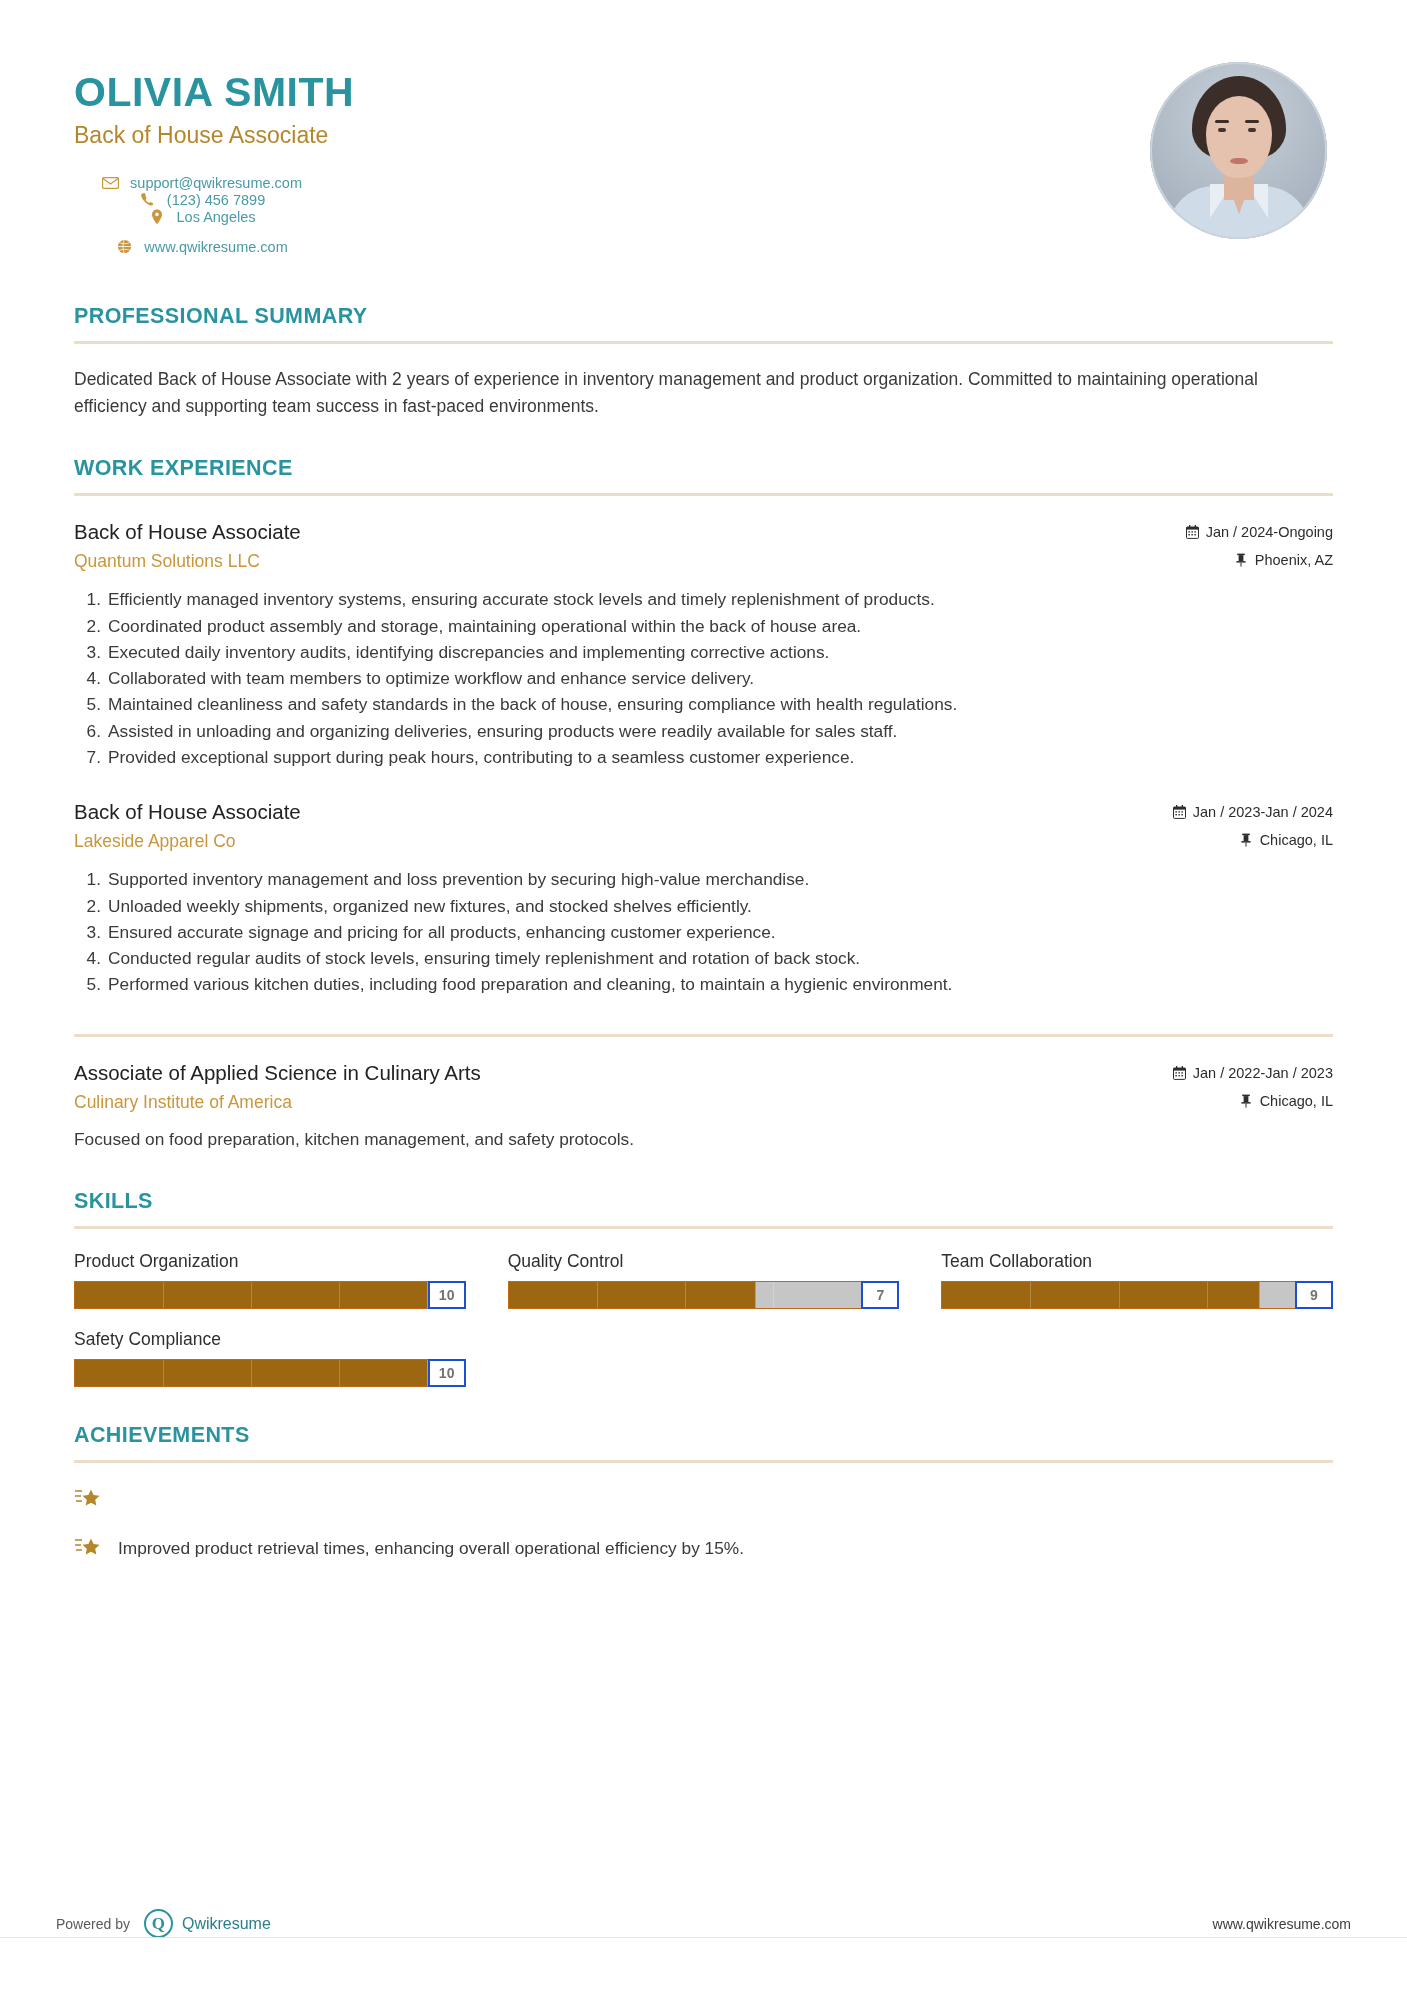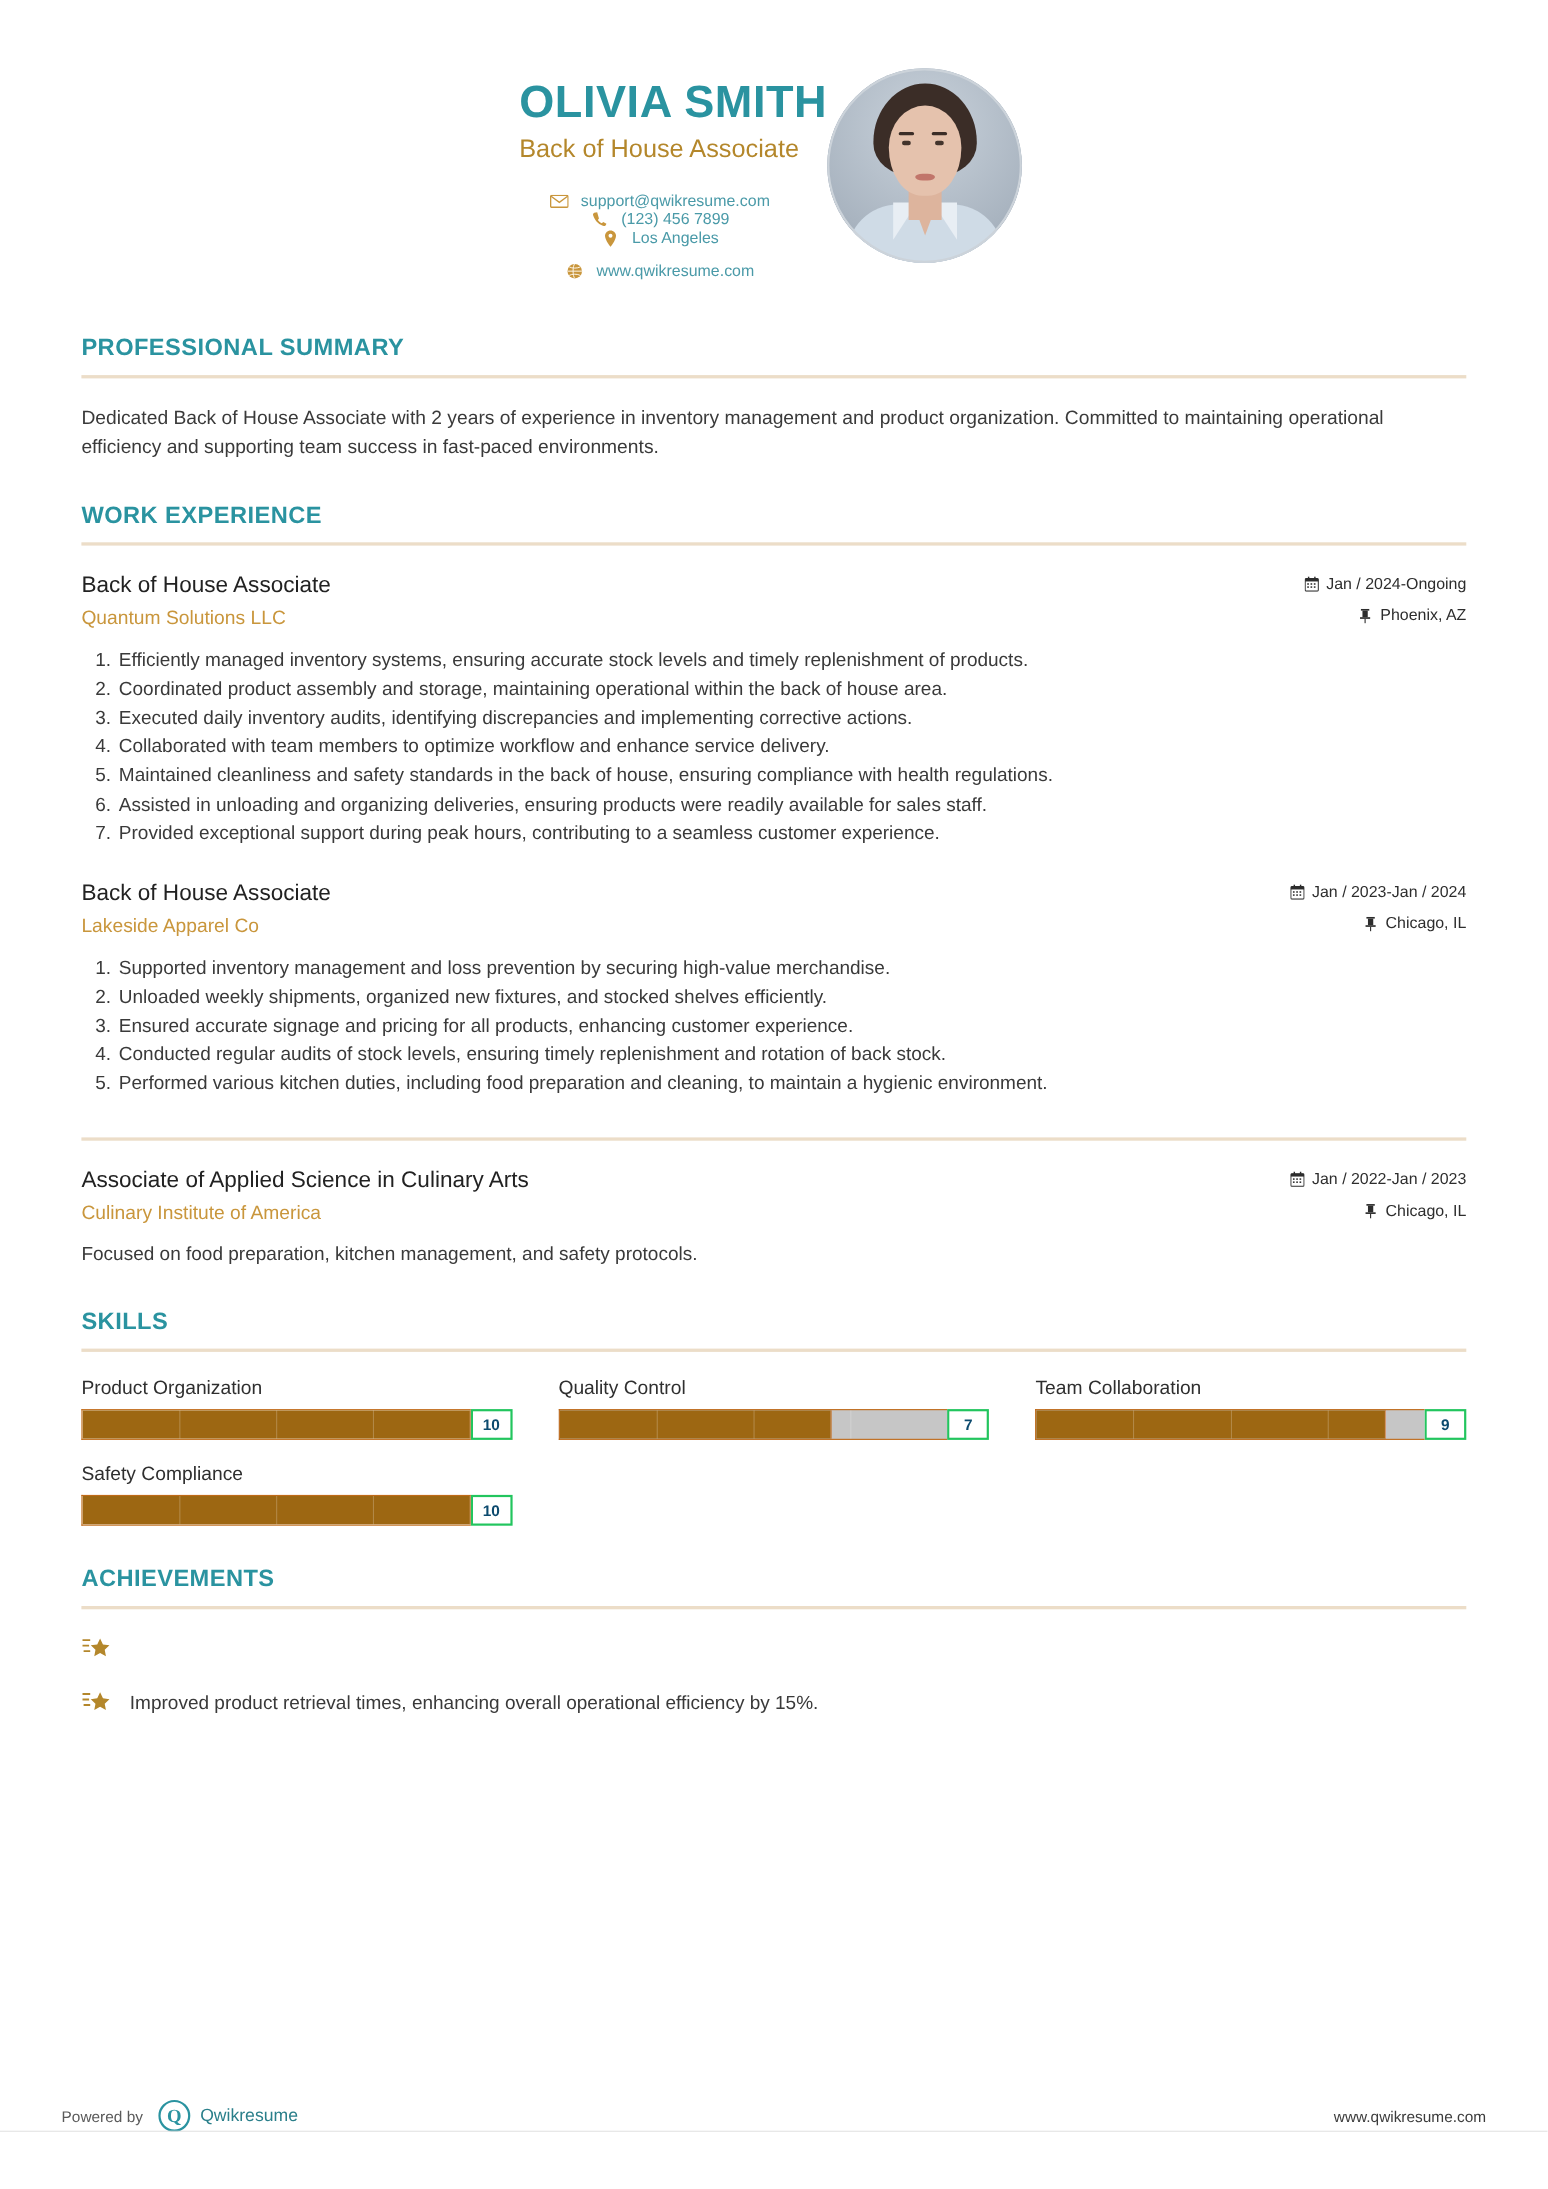--- a/index.html
+++ b/index.html
@@ -8,21 +8,21 @@
     height: 1990px;
     background: #ffffff;
     font-family: "Liberation Sans", sans-serif;
     color: #2b2b2b;
     position: relative;
     overflow: hidden;
   }
   .page { padding: 56px 74px 0 74px; position: relative; height: 100%; }
 
   
-  .header { display: flex; align-items: flex-start; justify-content: center; }
+  .header { display: flex; align-items: flex-start; justify-content: space-between; }
   .header-left { padding-top: 14px; }
   .name {
     font-size: 41px;
     font-weight: bold;
     letter-spacing: 0.5px;
     color: #2a93a0;
     line-height: 1.1;
   }
   .role {
     font-size: 23px;
@@ -154,23 +154,23 @@
     height: 100%;
     background: #9d6712;
     border-right: 1px solid #d2956a;
   }
   .bar-track .tick {
     position: absolute; top: 0; bottom: 0; width: 1px;
     background: rgba(255,255,255,0.22);
   }
   .bar-val {
     width: 38px;
-    border: 2px solid #22c55e;
+    border: 2px solid #1d4ed8;
     background: #fff;
-    color: #0c4a6e;
+    color: #737373;
     font-size: 14px;
     font-weight: bold;
     display: flex; align-items: center; justify-content: center;
     flex: none;
     text-align: center;
   }
 
   
   .ach-list { margin-top: 24px; }
   .ach-item { display: flex; align-items: flex-start; margin-bottom: 24px; }

